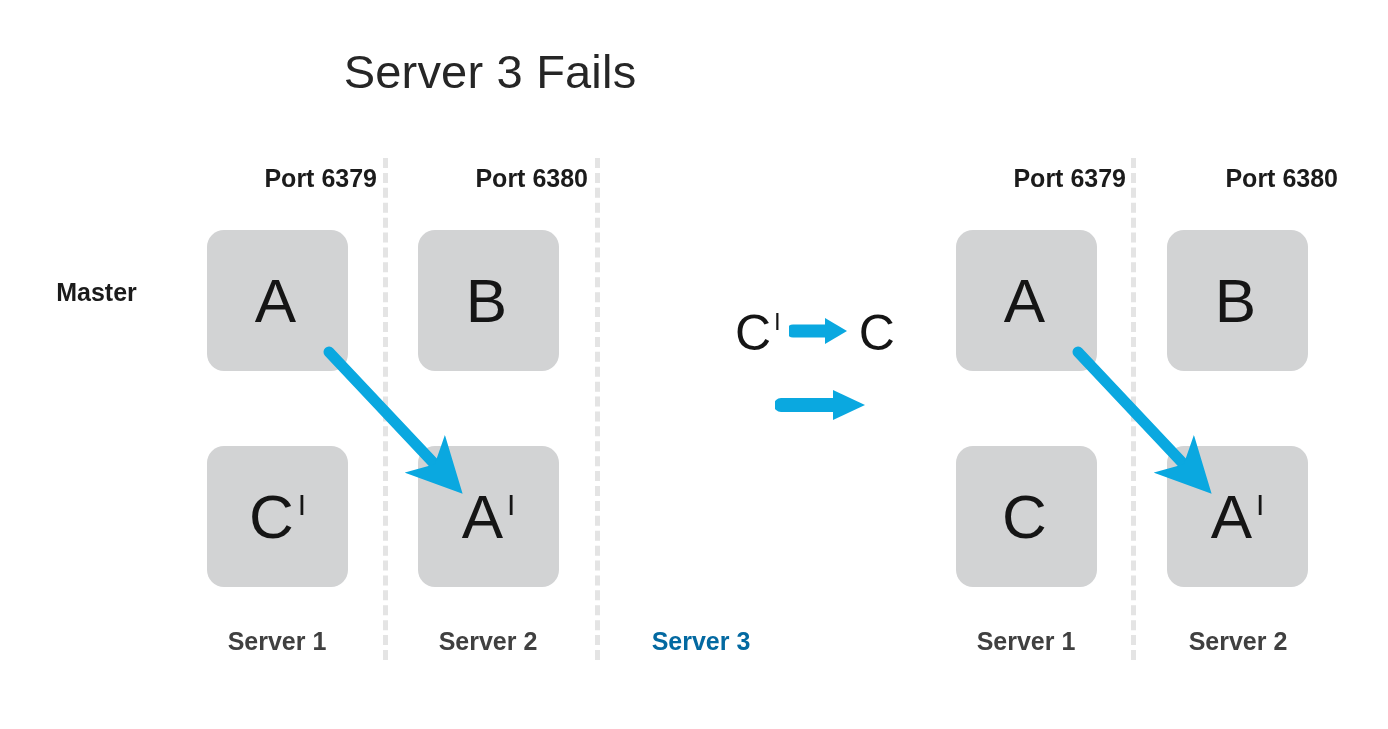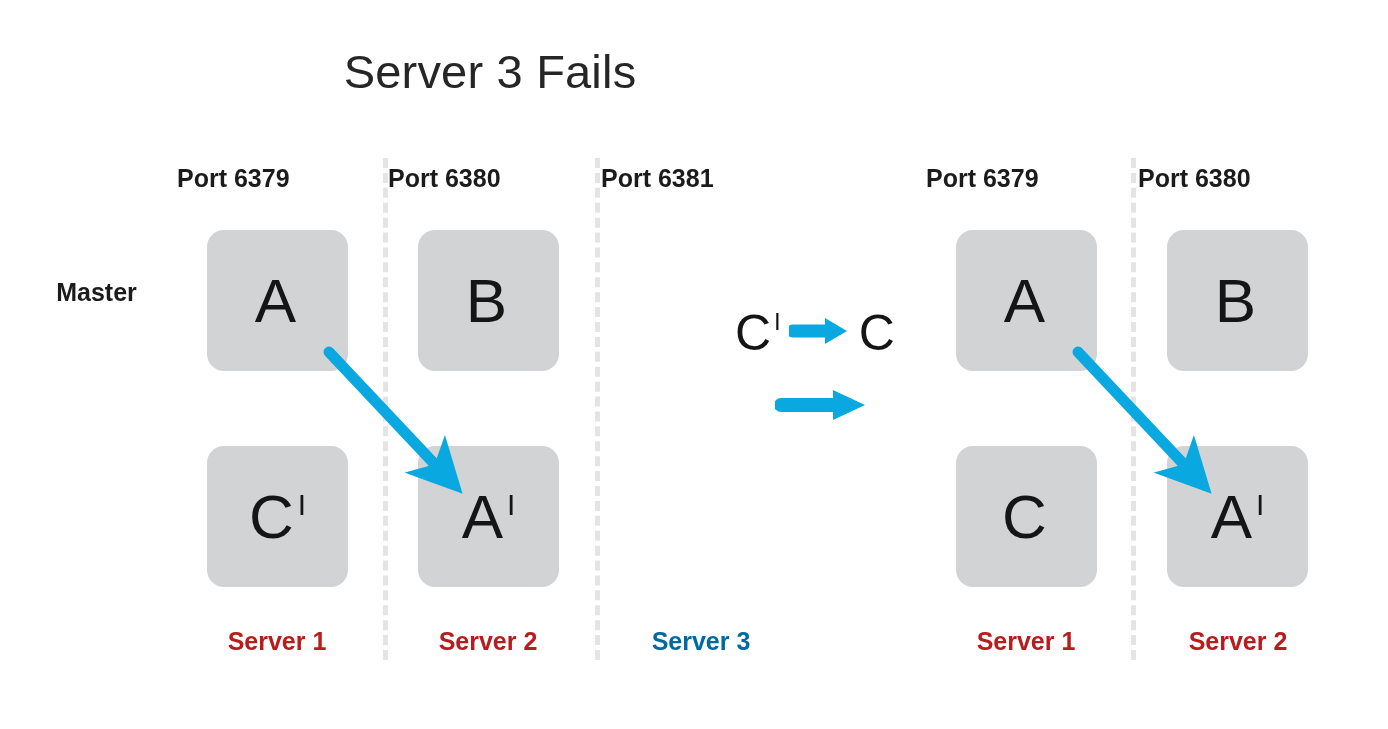--- a/index.html
+++ b/index.html
@@ -46,34 +46,34 @@
     color: #1b1b1b;
     line-height: 1;
   }
   #row-label-master { top: 280px; }
   #row-label-replica { top: 500px; }
 
   
   .port-label {
     position: absolute;
     width: 200px;
-    text-align: left;
+    text-align: right;
     font-size: 25px;
     font-weight: 700;
     color: #1b1b1b;
     line-height: 1;
     top: 166px;
   }
   .server-label {
     position: absolute;
     width: 200px;
     text-align: center;
     font-size: 25px;
     font-weight: 700;
-    color: #b91c1c;
+    color: #404040;
     line-height: 1;
     top: 629px;
   }
   .server-label.is-failed { color: #0369a1; }
 
   
   .node-box {
     position: absolute;
     width: 141px;
     height: 141px;
@@ -190,21 +190,20 @@
   <div class="node-box" style="left:418px; top:446px;">
     <span class="node-label">
       <span>A</span>
       <span class="node-prime">I</span>
     </span>
   </div>
   <div class="server-label" style="left:388px;">Server 2</div>
 
   <div class="divider" style="left:595px;"></div>
 
-  <div class="port-label" style="left:601px;">Port 6381</div>
   <div class="server-label is-failed" style="left:601px;">Server 3</div>
 
   <div id="transition-group">
 
     <div class="transition-row" id="transition-row-promote">
       <span class="transition-term">
         <span>C</span>
         <span class="node-prime">I</span>
       </span>
       <span class="inline-arrow">

